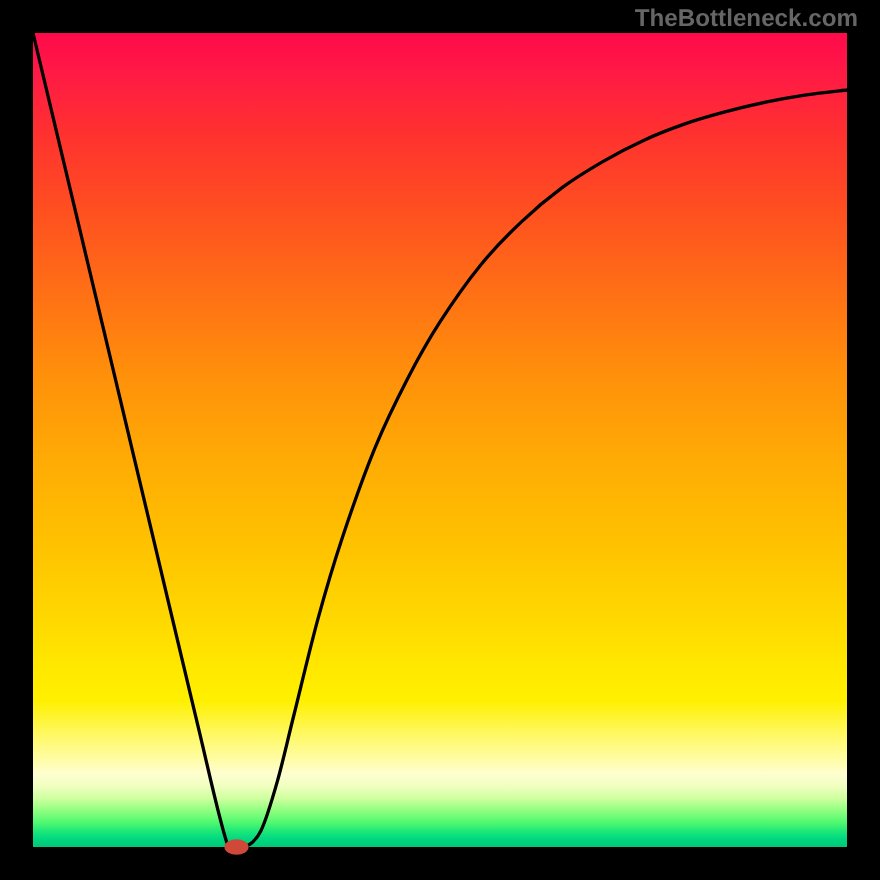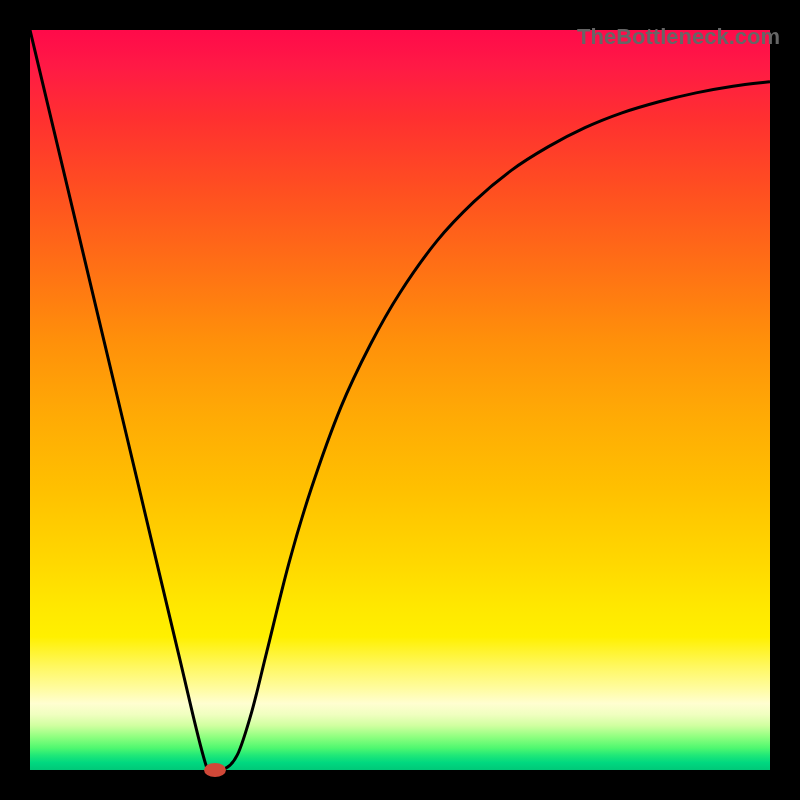--- a/index.html
+++ b/index.html
@@ -17,21 +17,20 @@
       height: 800px;
     }
     .watermark {
       position: absolute;
       top: 4px;
       right: 20px;
       color: #666;
       font-size: 22px;
       font-weight: bold;
       z-index: 10;
-      margin-top: 20px;
     }
     .plot-area {
       position: absolute;
       left: 30px;
       top: 30px;
       width: 740px;
       height: 740px;
       background: linear-gradient(to bottom,
         #ff0a4a 0%,
         #ff1a45 5%,

